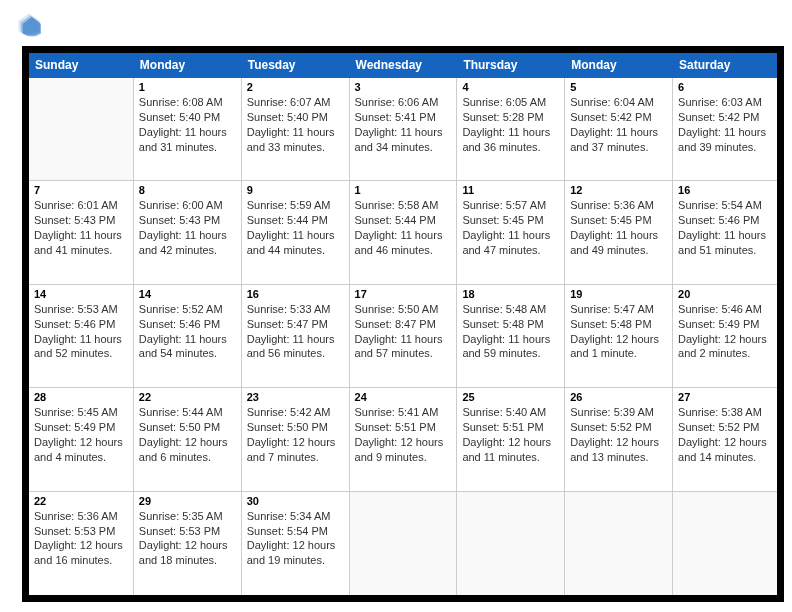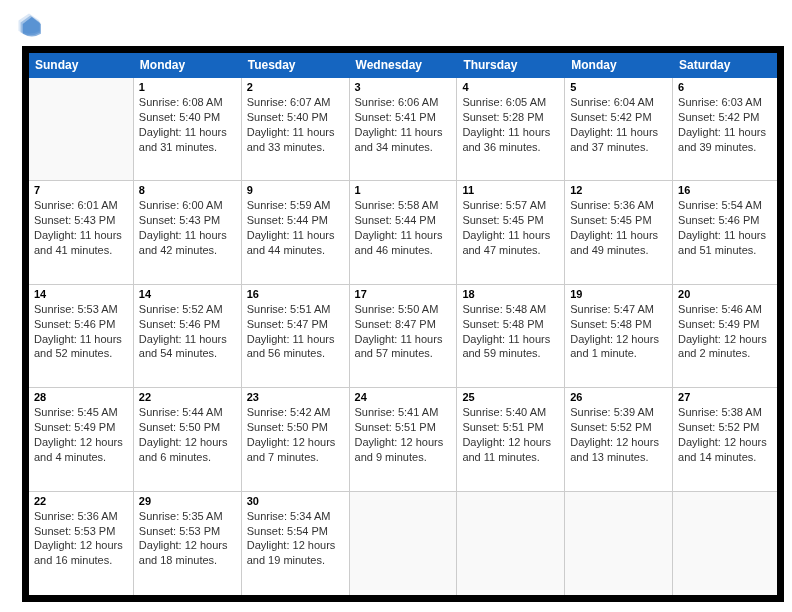--- a/index.html
+++ b/index.html
@@ -233,21 +233,21 @@
           </td>
           <td>
             <span class="day-num">14</span>
             <div class="day-content">Sunrise: 5:52 AM
 Sunset: 5:46 PM
 Daylight: 11 hours
 and 54 minutes.</div>
           </td>
           <td>
             <span class="day-num">16</span>
-            <div class="day-content">Sunrise: 5:51 AM
+            <div class="day-content">Sunrise: 5:33 AM
 Sunset: 5:47 PM
 Daylight: 11 hours
 and 56 minutes.</div>
           </td>
           <td>
             <span class="day-num">17</span>
             <div class="day-content">Sunrise: 5:50 AM
 Sunset: 8:47 PM
 Daylight: 11 hours
 and 57 minutes.</div>

